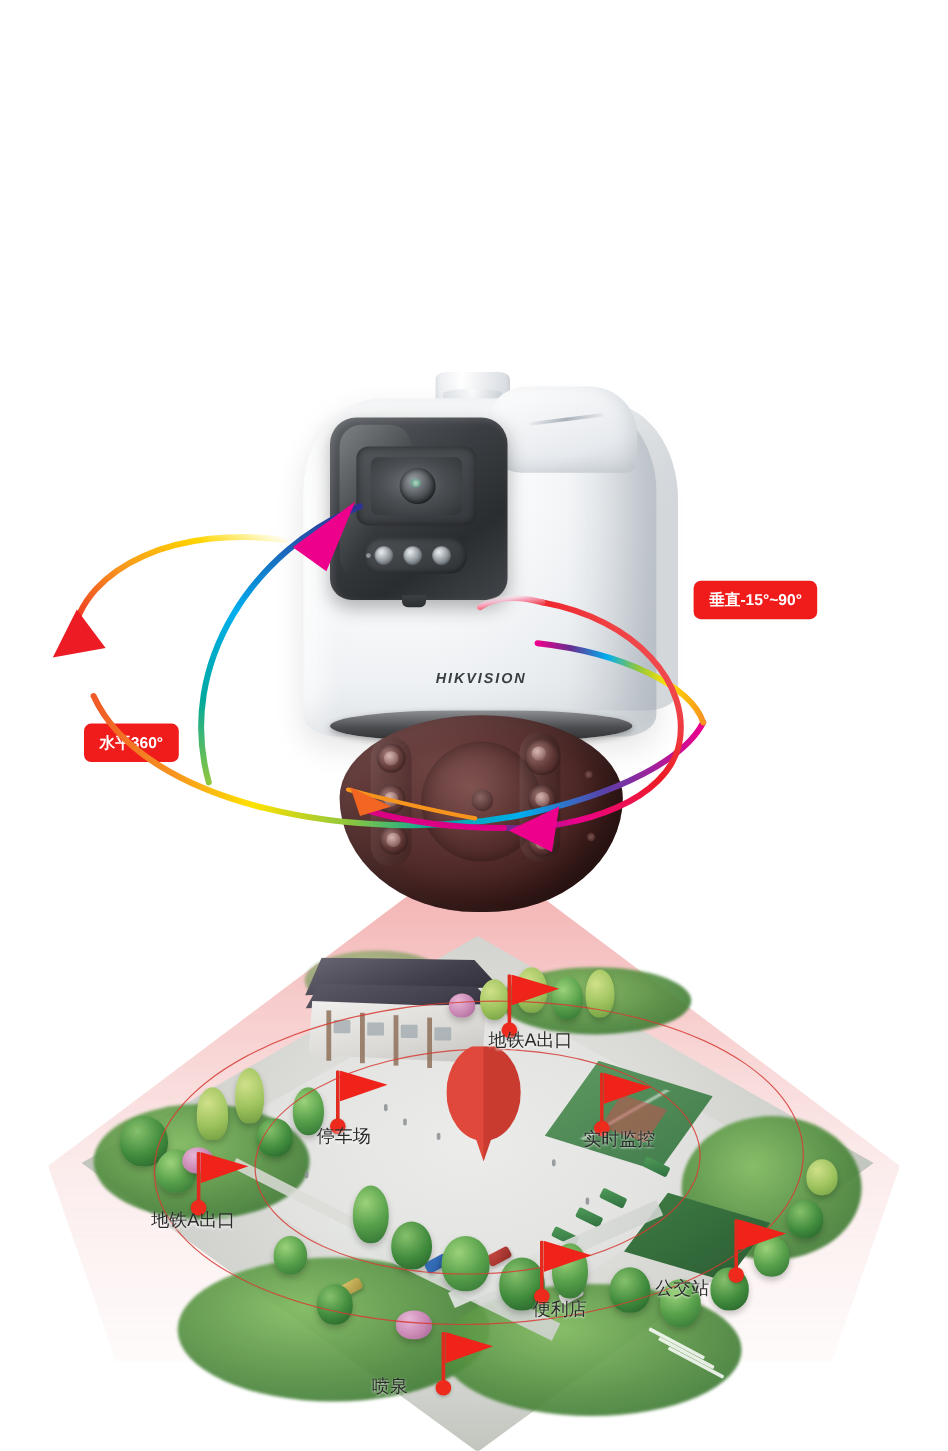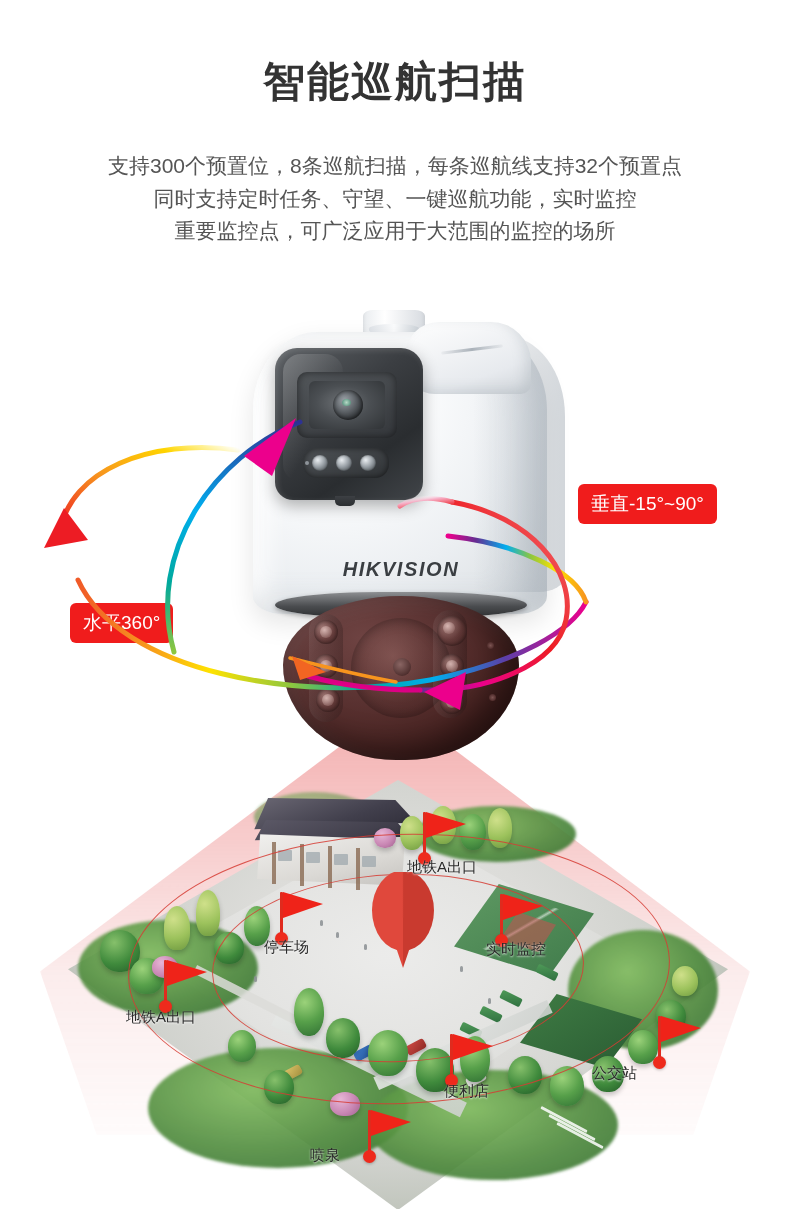--- a/index.html
+++ b/index.html
@@ -19,22 +19,22 @@
   }
   .subtitle{
     position:absolute;top:150px;left:0;width:790px;
     text-align:center;color:#555555;font-size:21px;line-height:1.55;
   }
   .subtitle div{white-space:nowrap;}
 
   
   .badge{
     position:absolute;background:#f01c1c;color:#ffffff;
-    border-radius:6px;font-size:19px;padding:7px 13px;
-    white-space:nowrap;font-weight:normal;
+    border-radius:6px;font-size:13px;padding:7px 13px;
+    white-space:nowrap;font-weight:bold;
   }
   .badge-v{left:578px;top:484px;}
   .badge-h{left:70px;top:603px;}
 
   
   .stage{position:absolute;left:0;top:300px;width:790px;height:909px;}
 
   
   .cone{
     position:absolute;left:40px;top:405px;width:710px;height:430px;
@@ -134,21 +134,21 @@
     background:#8e949a;
   }
   .bullet-tab{
     position:absolute;left:60px;top:148px;width:20px;height:10px;
     background:linear-gradient(to bottom,#3d4044,#2b2e31);
     border-radius:0 0 5px 5px;
   }
 
   .brand{
     position:absolute;left:76px;top:248px;width:180px;text-align:center;
-    color:#3a3e42;font-size:20px;font-weight:bold;font-style:italic;
+    color:#3a3e42;font-size:12px;font-weight:bold;font-style:italic;
     letter-spacing:1.6px;
   }
 
   
   .dome{
     position:absolute;left:48px;top:286px;width:236px;height:164px;
     background:
       radial-gradient(ellipse at 34% 26%, #6e4342 0%, #5b3332 35%, #46211f 70%, #321413 100%);
     border-radius:50% 50% 48% 48% / 42% 42% 58% 58%;
     box-shadow:inset -16px -12px 30px rgba(0,0,0,.45),
@@ -337,26 +337,20 @@
   .crosswalk{
     position:absolute;width:52px;height:3px;background:rgba(255,255,255,.85);
     border-radius:1px;
   }
 </style>
 </head>
 <body>
 
 <div class="page">
 
-  <div class="title">智能巡航扫描</div>
-  <div class="subtitle">
-    <div>支持300个预置位，8条巡航扫描，每条巡航线支持32个预置点</div>
-    <div>同时支持定时任务、守望、一键巡航功能，实时监控</div>
-    <div>重要监控点，可广泛应用于大范围的监控的场所</div>
-  </div>
 
   <div class="badge badge-v">垂直-15°~90°</div>
   <div class="badge badge-h">水平360°</div>
 
   <div class="stage">
 
     <div class="cone"></div>
 
     <div class="camera">
       <div class="cam-neck"></div>
@@ -589,21 +583,21 @@
             <div class="flag-cloth"></div>
             <div class="flag-dot"></div>
             <div class="flag-label" style="left: -38px; top: 48px;">地铁A出口</div>
           </div>
           <div class="flagmark" style="left: 382px; top: 254px;">
             <div class="flag-pole"></div>
             <div class="flag-cloth"></div>
             <div class="flag-dot"></div>
             <div class="flag-label" style="left: -6px; top: 48px;">便利店</div>
           </div>
-          <div class="flagmark" style="left: 590px; top: 236px;">
+          <div class="flagmark" style="left: 544px; top: 236px;">
             <div class="flag-pole"></div>
             <div class="flag-cloth"></div>
             <div class="flag-dot"></div>
             <div class="flag-label" style="left: -66px; top: 48px;">公交站</div>
           </div>
           <div class="flagmark" style="left: 300px; top: 330px;">
             <div class="flag-pole"></div>
             <div class="flag-cloth"></div>
             <div class="flag-dot"></div>
             <div class="flag-label" style="left: -58px; top: 36px;">喷泉</div>

